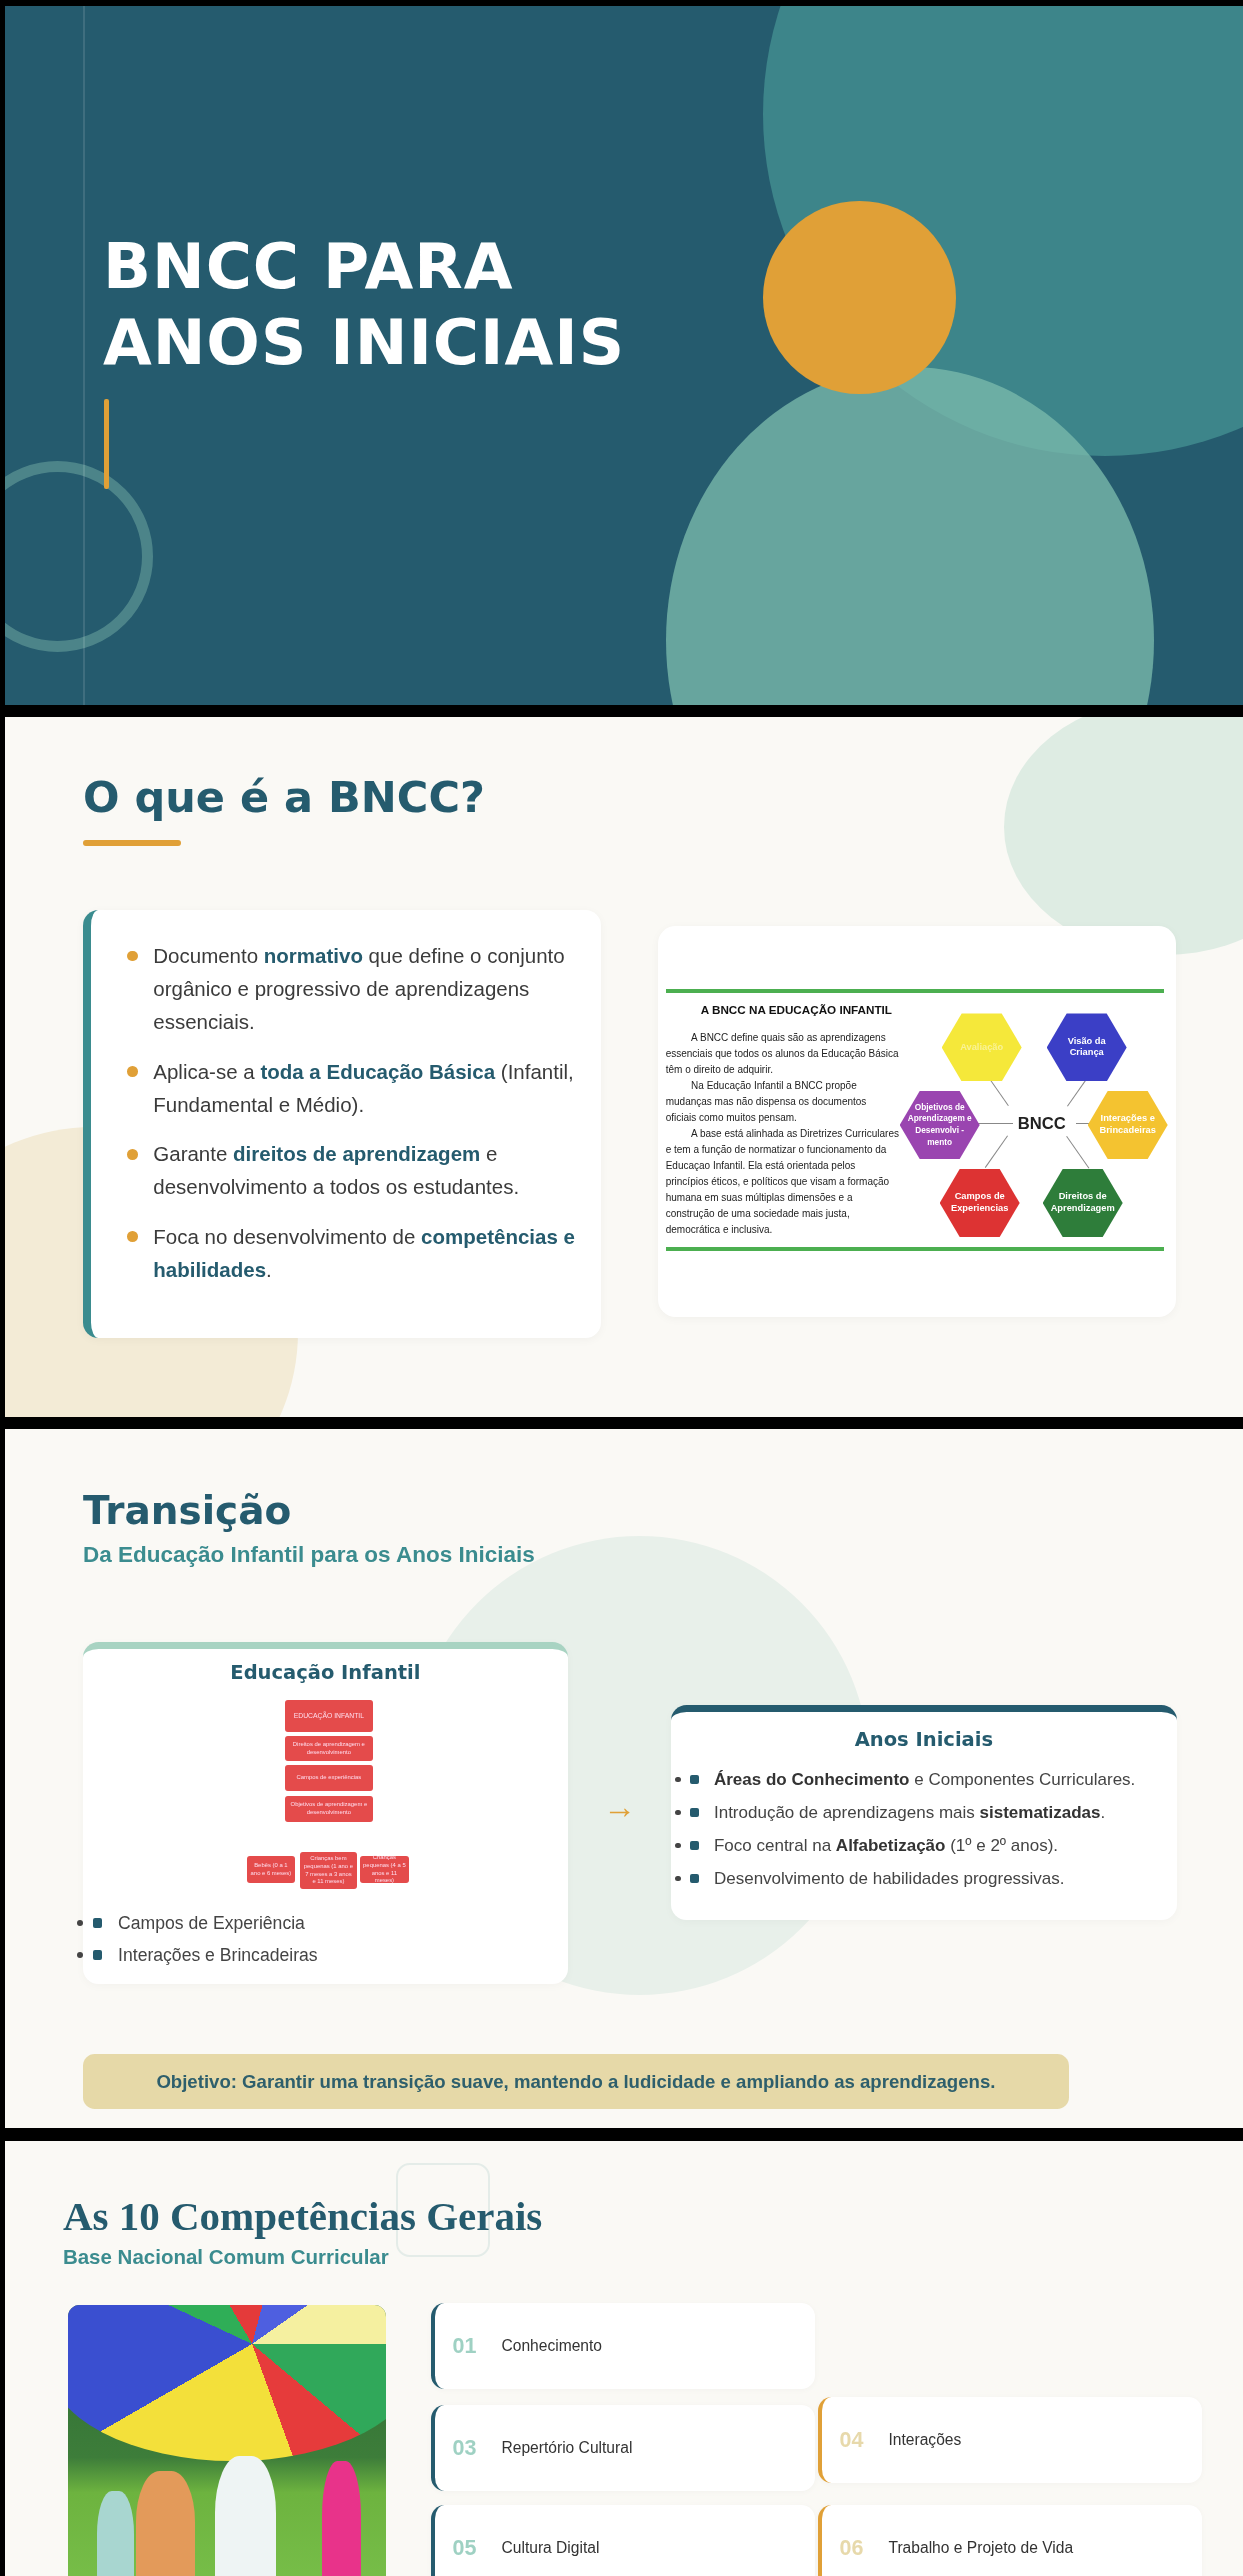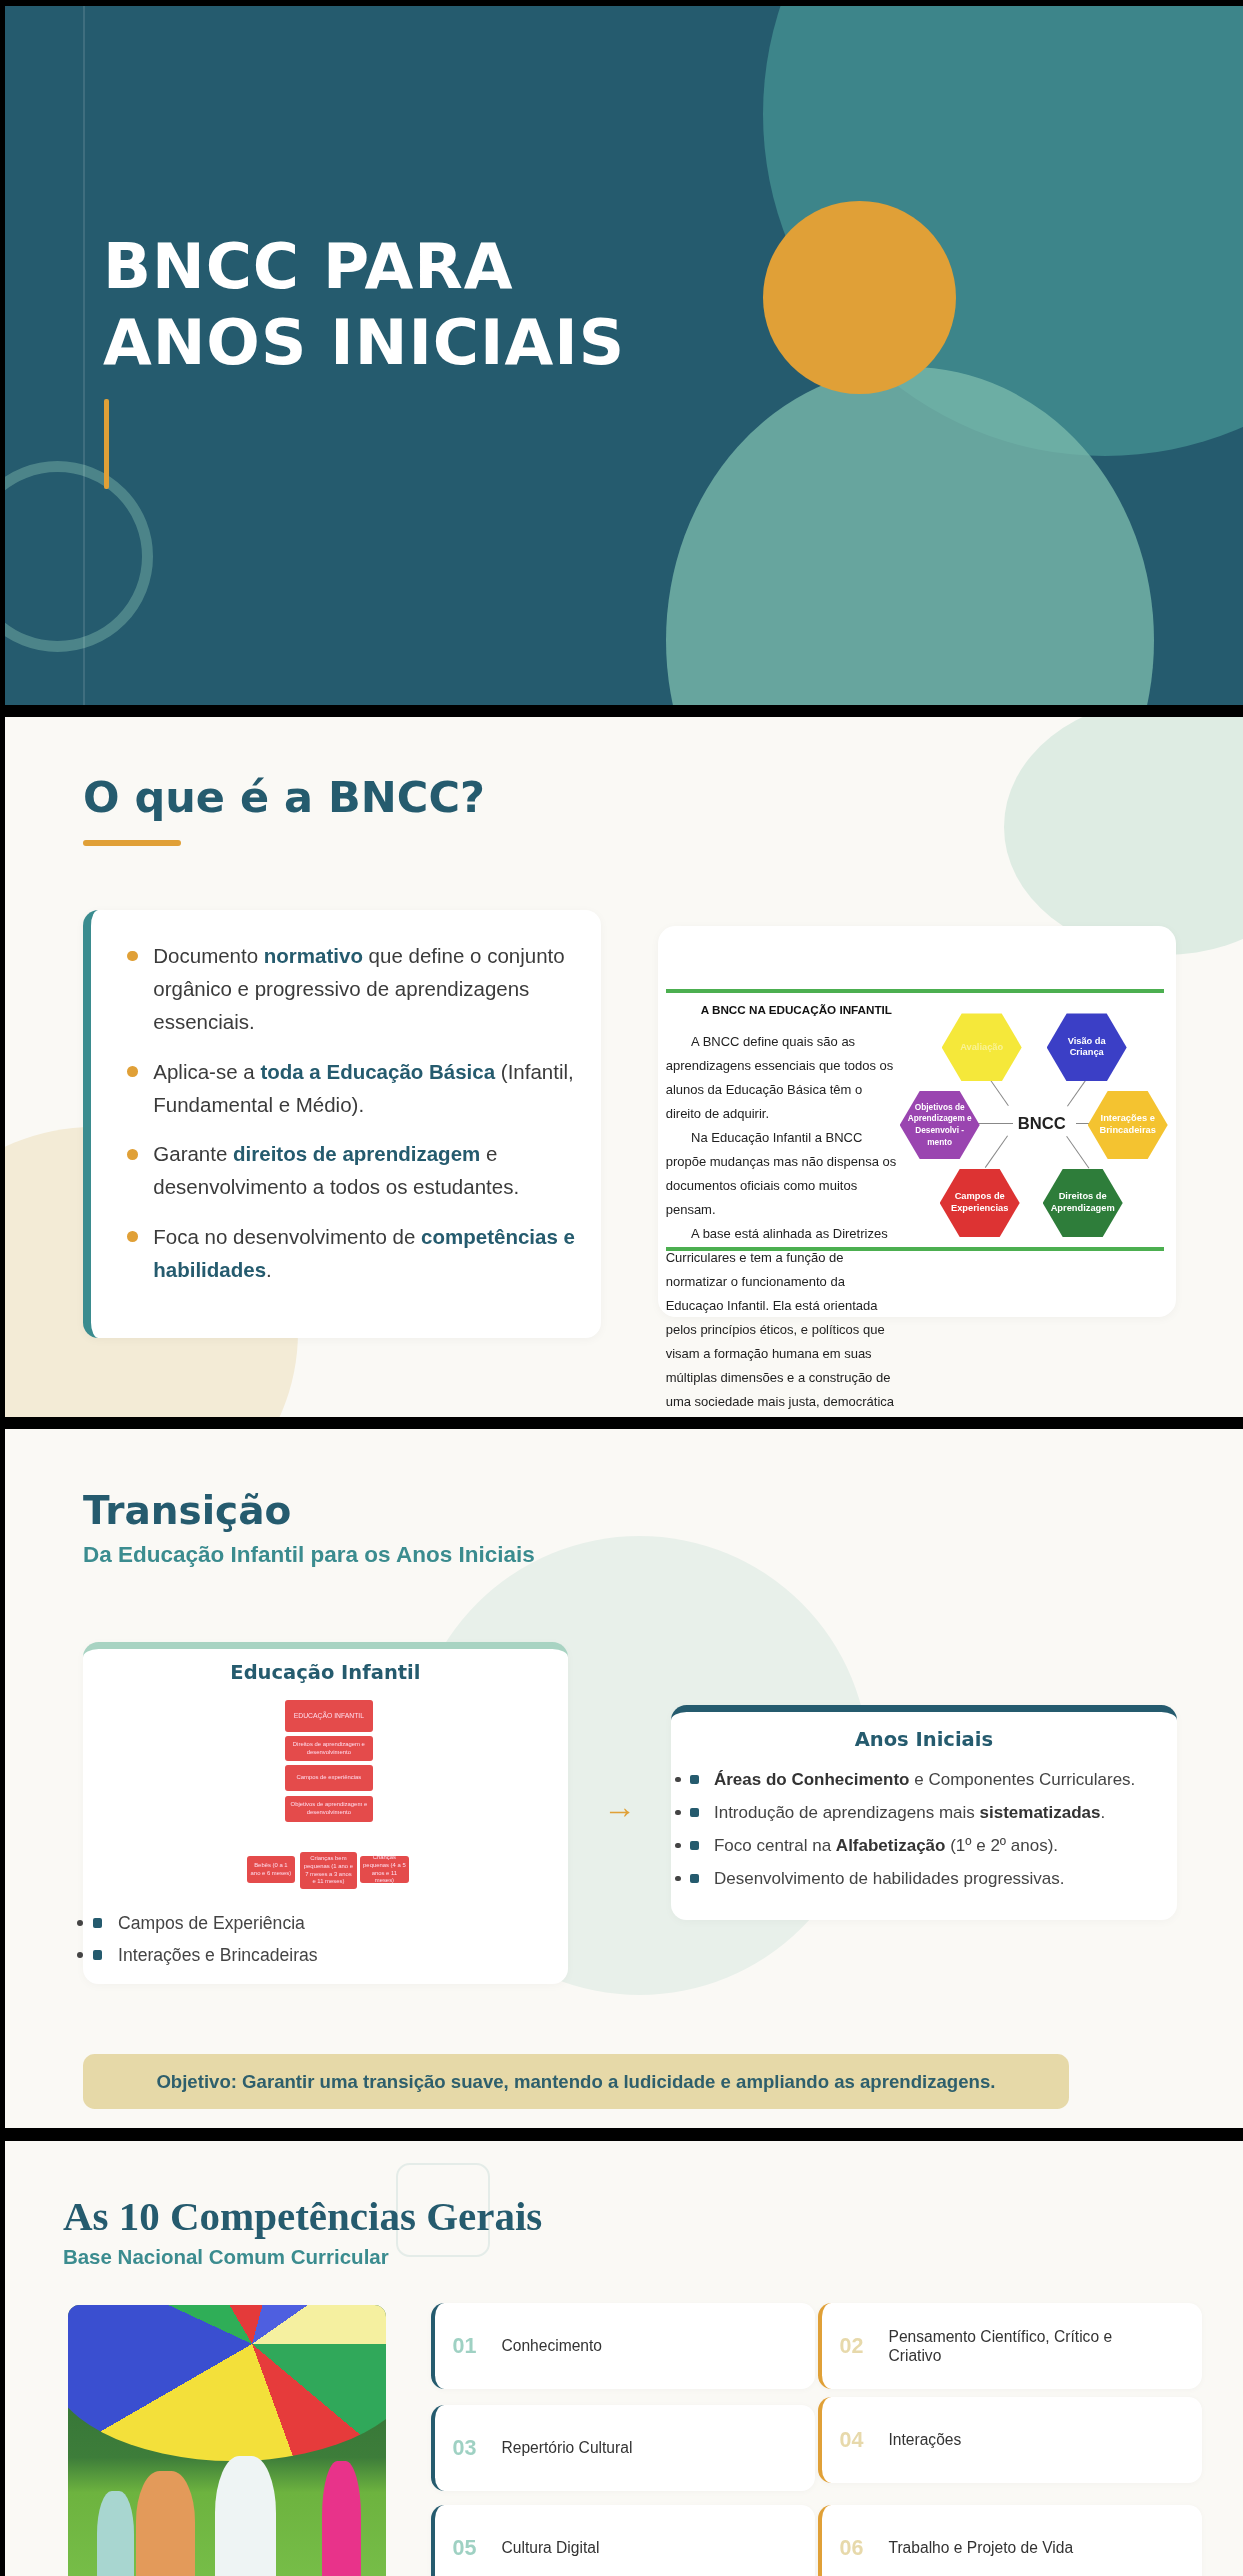--- a/index.html
+++ b/index.html
@@ -26,21 +26,21 @@
   #s2 h2 { position: absolute; left: 78px; top: 55px; font-family: "DejaVu Sans", sans-serif; font-weight: bold; font-size: 43px; color: #255b6e; }
   #s2 .uline { position: absolute; left: 78px; top: 123px; width: 98px; height: 5.9px; border-radius: 2.9px; background: #e0a037; }
   .card-left { position: absolute; left: 78px; top: 193px; width: 518px; height: 428px; background: #fff; border-radius: 15.6px; border-left: 8.8px solid #3b8c8f; box-shadow: 0 2px 9.8px rgba(0,0,0,0.04); padding: 29px 21.5px 0 25.4px; }
   .bullets li { list-style: none; position: relative; padding-left: 37px; font-size: 20.5px; line-height: 33px; color: #3b3b3b; margin-bottom: 16.6px; }
   .bullets li::before { content: ""; position: absolute; left: 10.7px; top: 11.7px; width: 10.7px; height: 10.7px; border-radius: 50%; background: #e0a037; }
   .bullets b { color: #255b6e; }
   .card-right { position: absolute; left: 653px; top: 209px; width: 518px; height: 391px; background: #fff; border-radius: 17.6px; box-shadow: 0 2px 9.8px rgba(0,0,0,0.04); }
   .infog { position: absolute; left: 7.8px; top: 63px; width: 498px; height: 262px; }
   .infog .gline { position: absolute; left: 0; width: 100%; height: 3.9px; background: #4caf50; }
   .infog .ititle { position: absolute; left: 35px; top: 13.7px; font-size: 11.7px; font-weight: bold; color: #111; }
-  .infog .itext { position: absolute; left: 0; top: 41px; width: 234px; font-size: 13px; line-height: 24px; color: #222; }
+  .infog .itext { position: absolute; left: 0; top: 41px; width: 234px; font-size: 10px; line-height: 16px; color: #222; }
   .infog .itext p { text-indent: 25.4px; }
   .hex { position: absolute; width: 80px; height: 68px; clip-path: polygon(25% 0,75% 0,100% 50%,75% 100%,25% 100%,0 50%); display: flex; align-items: center; justify-content: center; text-align: center; color: #fff; font-size: 9.3px; font-weight: bold; line-height: 11.7px; padding: 0 5.9px; }
   .bncc-center { position: absolute; left: 352px; top: 125px; font-size: 16.6px; font-weight: bold; color: #222; }
   .hline { position: absolute; height: 1px; background: #888; transform-origin: 0 0; }
 
   
   #s3 { top: 1429px; height: 699px; background: #faf9f5; }
   #s3 .c-mint { position: absolute; left: 405px; top: 107px; width: 459px; height: 459px; border-radius: 50%; background: #e8f0ea; }
   #s3 h2 { position: absolute; left: 78px; top: 59px; font-family: "DejaVu Sans", sans-serif; font-weight: bold; font-size: 39px; color: #255b6e; }
   #s3 .subt { position: absolute; left: 78px; top: 113px; font-size: 22.5px; color: #3b8c8f; font-weight: bold; }
@@ -207,24 +207,20 @@
     <div class="kid" style="left:68px;top:166px;width:59px;height:127px;background:#e39a5a"></div>
     <div class="kid" style="left:147px;top:151px;width:61px;height:142px;background:#eef4f4"></div>
     <div class="kid" style="left:254px;top:156px;width:39px;height:137px;background:#e8338a"></div>
     <div class="kid" style="left:29px;top:186px;width:37px;height:107px;background:#a8d6d0"></div>
   </div>
 
   <div class="comp teal" style="left:426px;top:162px">
       <span class="num">01</span>
       <span class="lbl">Conhecimento</span>
     </div>
-  <div class="comp gold" style="left:813px;top:162px">
-      <span class="num">02</span>
-      <span class="lbl">Pensamento Científico, Crítico e Criativo</span>
-    </div>
   <div class="comp teal" style="left:426px;top:264px">
       <span class="num">03</span>
       <span class="lbl">Repertório Cultural</span>
     </div>
   <div class="comp gold" style="left:813px;top:256px">
       <span class="num">04</span>
       <span class="lbl">Interações</span>
     </div>
   <div class="comp teal" style="left:426px;top:364px">
       <span class="num">05</span>

